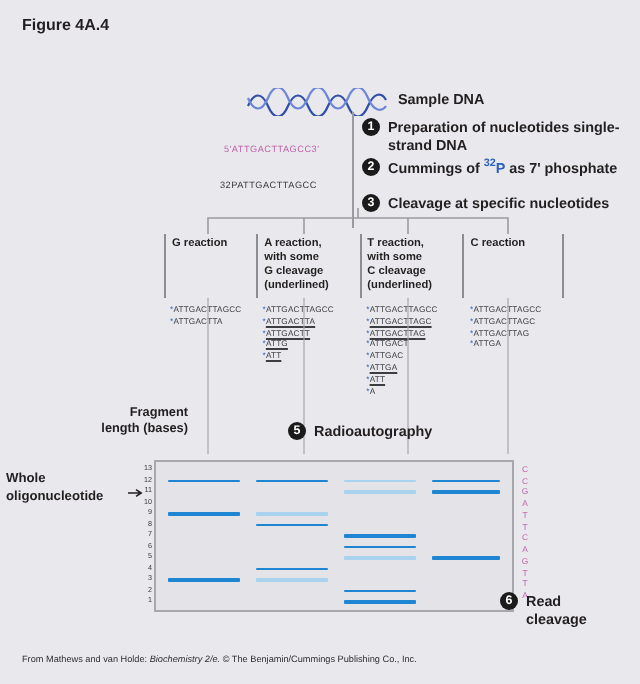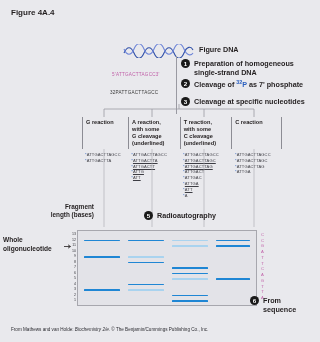--- a/index.html
+++ b/index.html
@@ -271,34 +271,34 @@
 
   <div class="title-block">
     <div class="title-num">Figure 4A.4</div>
   </div>
 
   <svg class="helix" viewBox="0 0 72 14">
     <path d="M1,9 C4,2 8,2 11,9 C14,16 18,16 21,9 C24,2 28,2 31,9 C34,16 38,16 41,9 C44,2 48,2 51,9 C54,16 58,16 61,9 C64,2 68,2 70,6" fill="none" stroke="#2f4fa8" stroke-width="1.1"></path>
     <path d="M1,5 C4,12 8,12 11,5 C14,-2 18,-2 21,5 C24,12 28,12 31,5 C34,-2 38,-2 41,5 C44,12 48,12 51,5 C54,-2 58,-2 61,5 C64,12 68,12 70,9" fill="none" stroke="#6f86d8" stroke-width="1.1"></path>
   </svg>
 
-  <div class="sample-dna-label">Figure DNA</div>
+  <div class="sample-dna-label">Sample DNA</div>
 
   <div class="spine"></div>
 
   <div class="step" id="step1">
     <div class="bullet">1</div>
-    <div class="step-text">Preparation of homogeneous single-strand DNA</div>
+    <div class="step-text">Preparation of nucleotides single-strand DNA</div>
   </div>
 
   <div class="seq-line" id="seq-a">5'ATTGACTTAGCC3'</div>
 
   <div class="step" id="step2">
     <div class="bullet">2</div>
-    <div class="step-text"><span>Cleavage of </span><span class="sup32">32</span><span class="p32">P</span><span> as 7' phosphate</span></div>
+    <div class="step-text"><span>Cummings of </span><span class="sup32">32</span><span class="p32">P</span><span> as 7' phosphate</span></div>
   </div>
 
   <div class="seq-line" id="seq-b">32PATTGACTTAGCC</div>
 
   <div class="step" id="step3">
     <div class="bullet">3</div>
     <div class="step-text">Cleavage at specific nucleotides</div>
   </div>
 
   <svg class="branch" viewBox="0 0 200 14">
@@ -428,18 +428,18 @@
       <span style="top: 35.3636px;">C</span>
       <span style="top: 41.0909px;">A</span>
       <span style="top: 46.8182px;">G</span>
       <span style="top: 52.5455px;">T</span>
       <span style="top: 58.2727px;">T</span>
       <span style="top: 64px;">A</span>
     </div>
 
   <div class="step" id="step6">
     <div class="bullet">6</div>
-    <div class="step-text">From sequence</div>
+    <div class="step-text">Read cleavage</div>
   </div>
 
   <div class="footer"><span>From Mathews and van Holde: </span><i>Biochemistry 2/e.</i><span> © The Benjamin/Cummings Publishing Co., Inc.</span></div>
 
 </div>
 
 </body></html>

